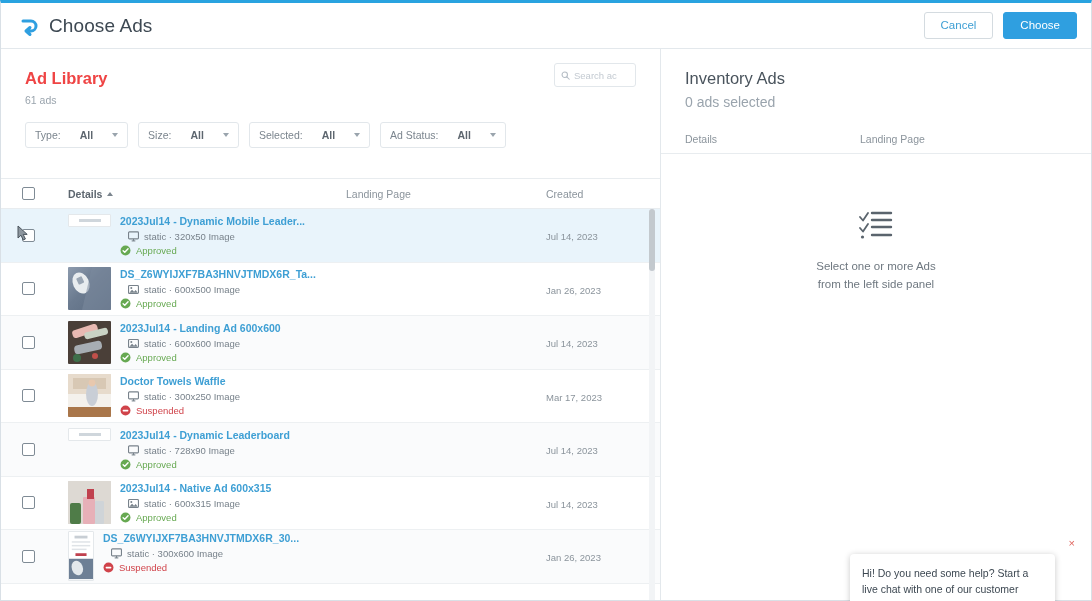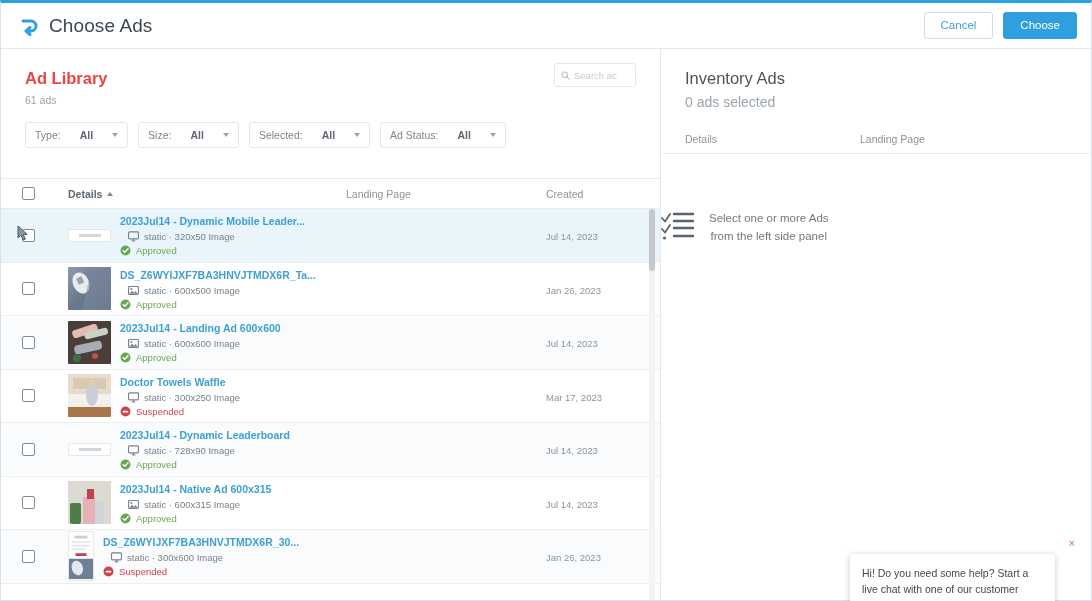--- a/index.html
+++ b/index.html
@@ -106,21 +106,21 @@
   }
 
   .tbody { position: absolute; top: 31px; left: 0; right: 0; bottom: 0; overflow: hidden; }
   .row {
     display: flex; align-items: center; height: 53.5px;
     border-bottom: 1px solid #edf0f2; position: relative; background: #ffffff;
   }
   .row.alt { background: #fafbfc; }
   .row.selected { background: #e9f4fb; }
   .row .col-check { align-self: center; }
-  .row-body { display: flex; align-items: center; width: 290px; flex: 0 0 auto; padding-left: 12px; gap: 9px; }
+  .row-body { display: flex; align-items: flex-start; width: 290px; flex: 0 0 auto; padding-left: 12px; gap: 9px; }
   .thumb {
     width: 43px; height: 43px; flex: 0 0 auto; border-radius: 1px;
     background-size: cover; background-position: center;
     display: flex; align-items: center; justify-content: center; overflow: hidden;
   }
   .thumb.banner { height: 13px; border: 1px solid #e4e8eb; background: #fff; }
   .thumb.banner .bar { width: 22px; height: 3px; background: #cfd6dc; }
   .thumb.tall { width: 26px; height: 50px; }
   .meta { min-width: 0; }
   .ad-name {
@@ -150,21 +150,21 @@
   .sel-title { font-size: 16.5px; color: #4a545d; font-weight: 400; }
   .sel-count { font-size: 14px; color: #9aa4ad; margin-top: 6px; }
   .sel-thead {
     display: flex; align-items: flex-end; height: 44px;
     padding: 0 24px 8px 24px; font-size: 10.5px; color: #8b949c;
     border-bottom: 1px solid #e8ecef;
   }
   .sel-col-details { width: 175px; flex: 0 0 auto; }
   .empty-state {
     position: absolute; left: 0; right: 0; top: 160px;
-    display: flex; flex-direction: row; align-items: center; gap: 14px;
+    display: flex; flex-direction: column; align-items: center; gap: 14px;
   }
   .empty-text { font-size: 11.5px; color: #6f7880; text-align: center; line-height: 1.6; }
 
   
   .chat-close {
     position: absolute; right: 16px; top: 489px; font-size: 11px;
     color: #e0655e; cursor: pointer; line-height: 1;
   }
   .chat-bubble {
     position: absolute; right: 36px; top: 505px; width: 205px;

